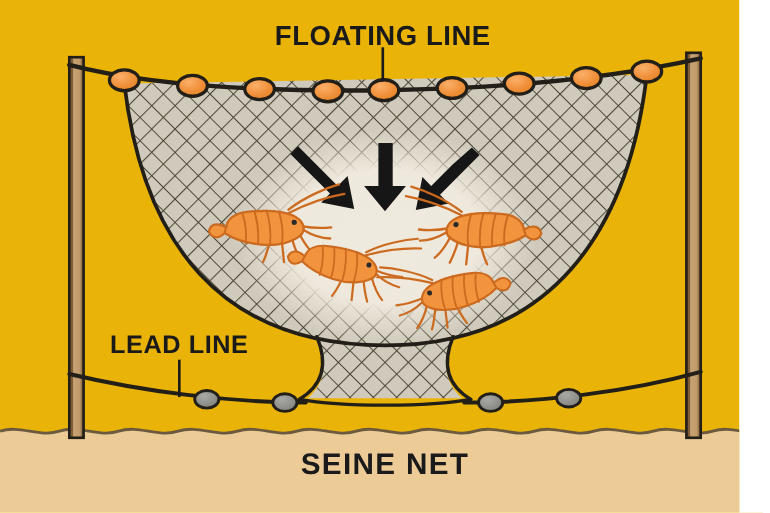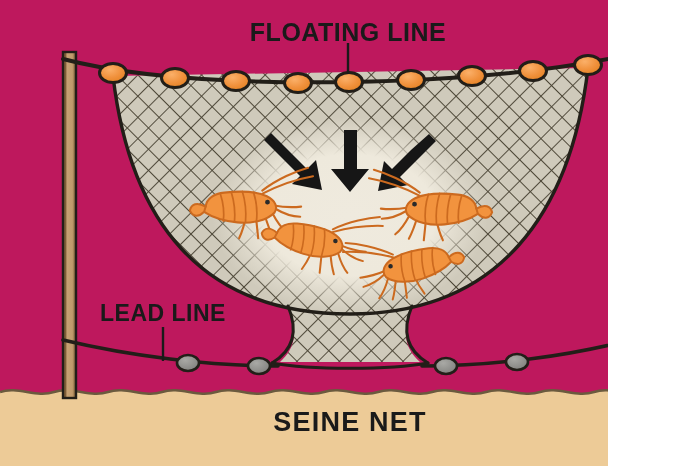--- a/index.html
+++ b/index.html
@@ -5,23 +5,23 @@
   html, body {
     margin: 0;
     padding: 0;
     background: #ffffff;
   }
   body {
     font-family: "Liberation Sans", sans-serif;
   }
   #scene {
     position: relative;
-    width: 608px;
+    width: 672px;
     height: 466px;
-    background: #be185d;
+    background: #eab308;
     overflow: hidden;
   }
   #scene svg {
     display: block;
     width: 700px;
     height: 466px;
   }
   .lbl {
     font-family: "Liberation Sans", sans-serif;
     font-weight: 700;

